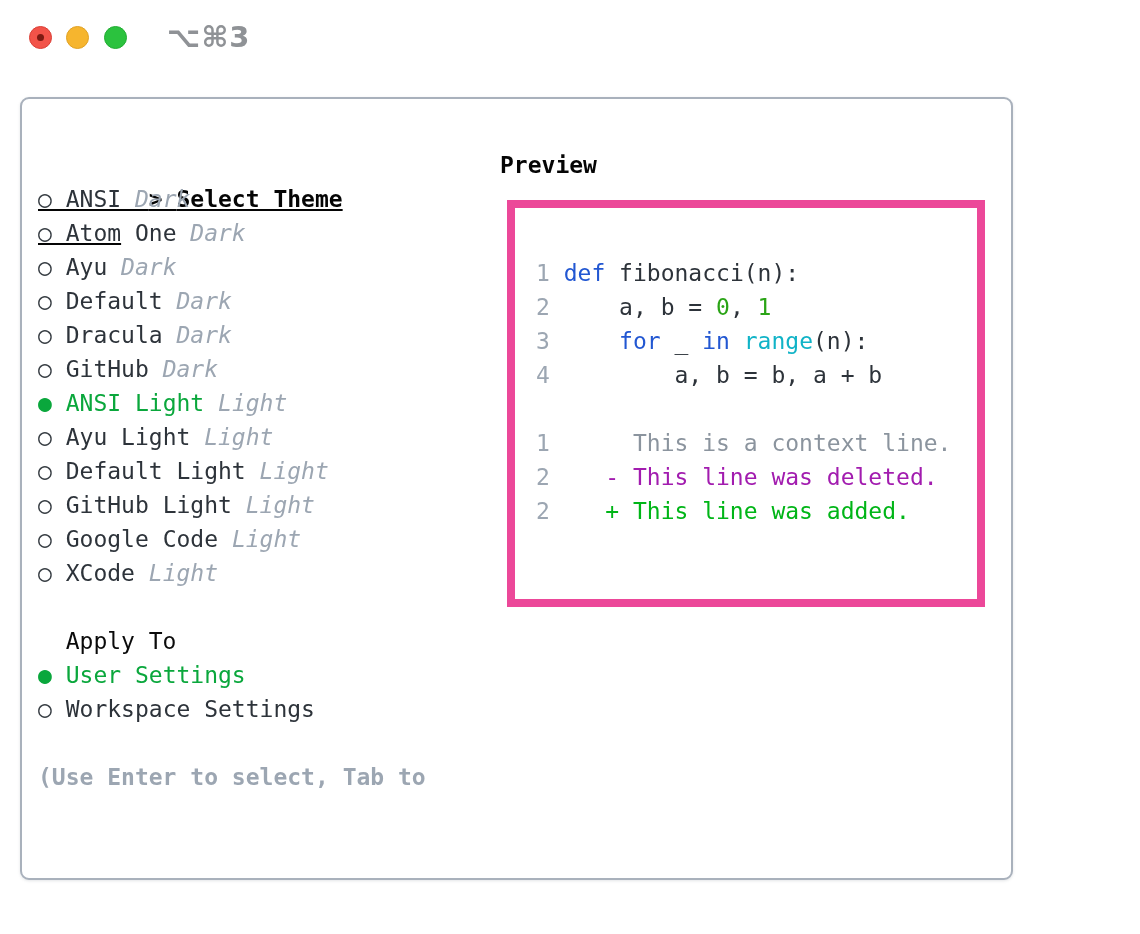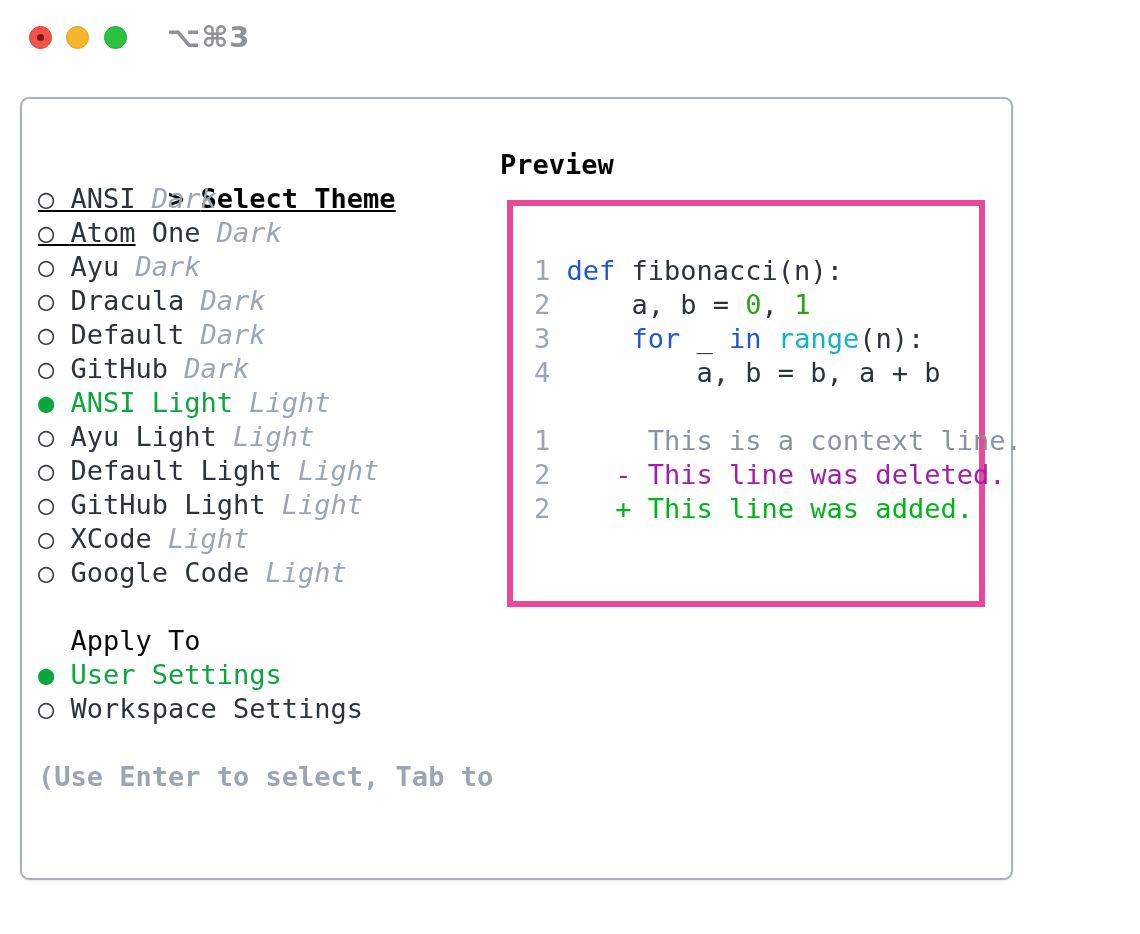--- a/index.html
+++ b/index.html
@@ -26,40 +26,40 @@
     font-size:29px; font-weight:600; color:#8f9296; letter-spacing:1px;
   }
 
   
   .panel {
     position:absolute; left:20px; top:97px; width:993px; height:783px;
     border:2px solid #a9b1bc; border-radius:9px; background:#ffffff;
     box-shadow:0 1px 3px rgba(100,110,120,0.18);
   }
 
-  .row { white-space:pre; font-size:27px; line-height:34px; height:34px; color:#2d333a; }
+  .row { white-space:pre; font-size:23px; line-height:34px; height:34px; color:#2d333a; }
 
   .left-col { position:absolute; left:16px; top:49px; }
   .picker-title { font-weight:bold; color:#050505;text-decoration:underline; }
   .radio { color:#3a4046; }
   .radio.sel { color:#0aa73c; }
   .tname { color:#2d333a; }
   .tname.sel { color:#0aa73c; }
   .ttag { color:#9ca6b2;font-style:italic; }
   .apply-title { color:#0a0a0a; text-indent:2ch; }
   .hint { color:#9ca6b2;font-weight:bold; }
 
   .right-col-title {
     position:absolute; left:478px; top:49px;
     font-weight:bold; color:#050505;
   }
 
   .preview-box {
     position:absolute; left:485px; top:101px; width:478px; height:407px;
-    border:6px solid #ec4899; background:#ffffff;
+    border:8px solid #ec4899; background:#ffffff;
   }
   .code { position:absolute; left:21px; top:48px; }
   .lineno { color:#9ca6b2; }
   .tk-fg { color:#2d333a; }
   .tk-kw { color:#2257d2; }
   .tk-builtin { color:#10b3c7; }
   .tk-num { color:#2aa416; }
   .tk-ctx { color:#8b949e; }
   .tk-del { color:#a21caf; }
   .tk-add { color:#00b517; }
@@ -79,29 +79,29 @@
   <div class="panel">
 
     <div class="left-col">
       <div class="row picker-title">
         <span>&gt; </span><span>Select Theme</span>
       </div>
       <div>
           <div class="row"><span class="radio">○ </span><span class="tname">ANSI</span><span class="ttag"> Dark</span></div>
           <div class="row"><span class="radio">○ </span><span class="tname">Atom One</span><span class="ttag"> Dark</span></div>
           <div class="row"><span class="radio">○ </span><span class="tname">Ayu</span><span class="ttag"> Dark</span></div>
+          <div class="row"><span class="radio">○ </span><span class="tname">Default</span><span class="ttag"> Dark</span></div>
           <div class="row"><span class="radio">○ </span><span class="tname">Dracula</span><span class="ttag"> Dark</span></div>
-          <div class="row"><span class="radio">○ </span><span class="tname">Default</span><span class="ttag"> Dark</span></div>
           <div class="row"><span class="radio">○ </span><span class="tname">GitHub</span><span class="ttag"> Dark</span></div>
           <div class="row"><span class="radio sel">● </span><span class="tname sel">ANSI Light</span><span class="ttag"> Light</span></div>
           <div class="row"><span class="radio">○ </span><span class="tname">Ayu Light</span><span class="ttag"> Light</span></div>
           <div class="row"><span class="radio">○ </span><span class="tname">Default Light</span><span class="ttag"> Light</span></div>
           <div class="row"><span class="radio">○ </span><span class="tname">GitHub Light</span><span class="ttag"> Light</span></div>
+          <div class="row"><span class="radio">○ </span><span class="tname">Google Code</span><span class="ttag"> Light</span></div>
           <div class="row"><span class="radio">○ </span><span class="tname">XCode</span><span class="ttag"> Light</span></div>
-          <div class="row"><span class="radio">○ </span><span class="tname">Google Code</span><span class="ttag"> Light</span></div>
         </div>
       <div class="row"> </div>
       <div class="row apply-title">Apply To</div>
       <div>
           <div class="row"><span class="radio sel">● </span><span class="tname sel">User Settings</span></div>
           <div class="row"><span class="radio">○ </span><span class="tname">Workspace Settings</span></div>
         </div>
       <div class="row"> </div>
       <div class="row hint">(Use Enter to select, Tab to</div>
     </div>

